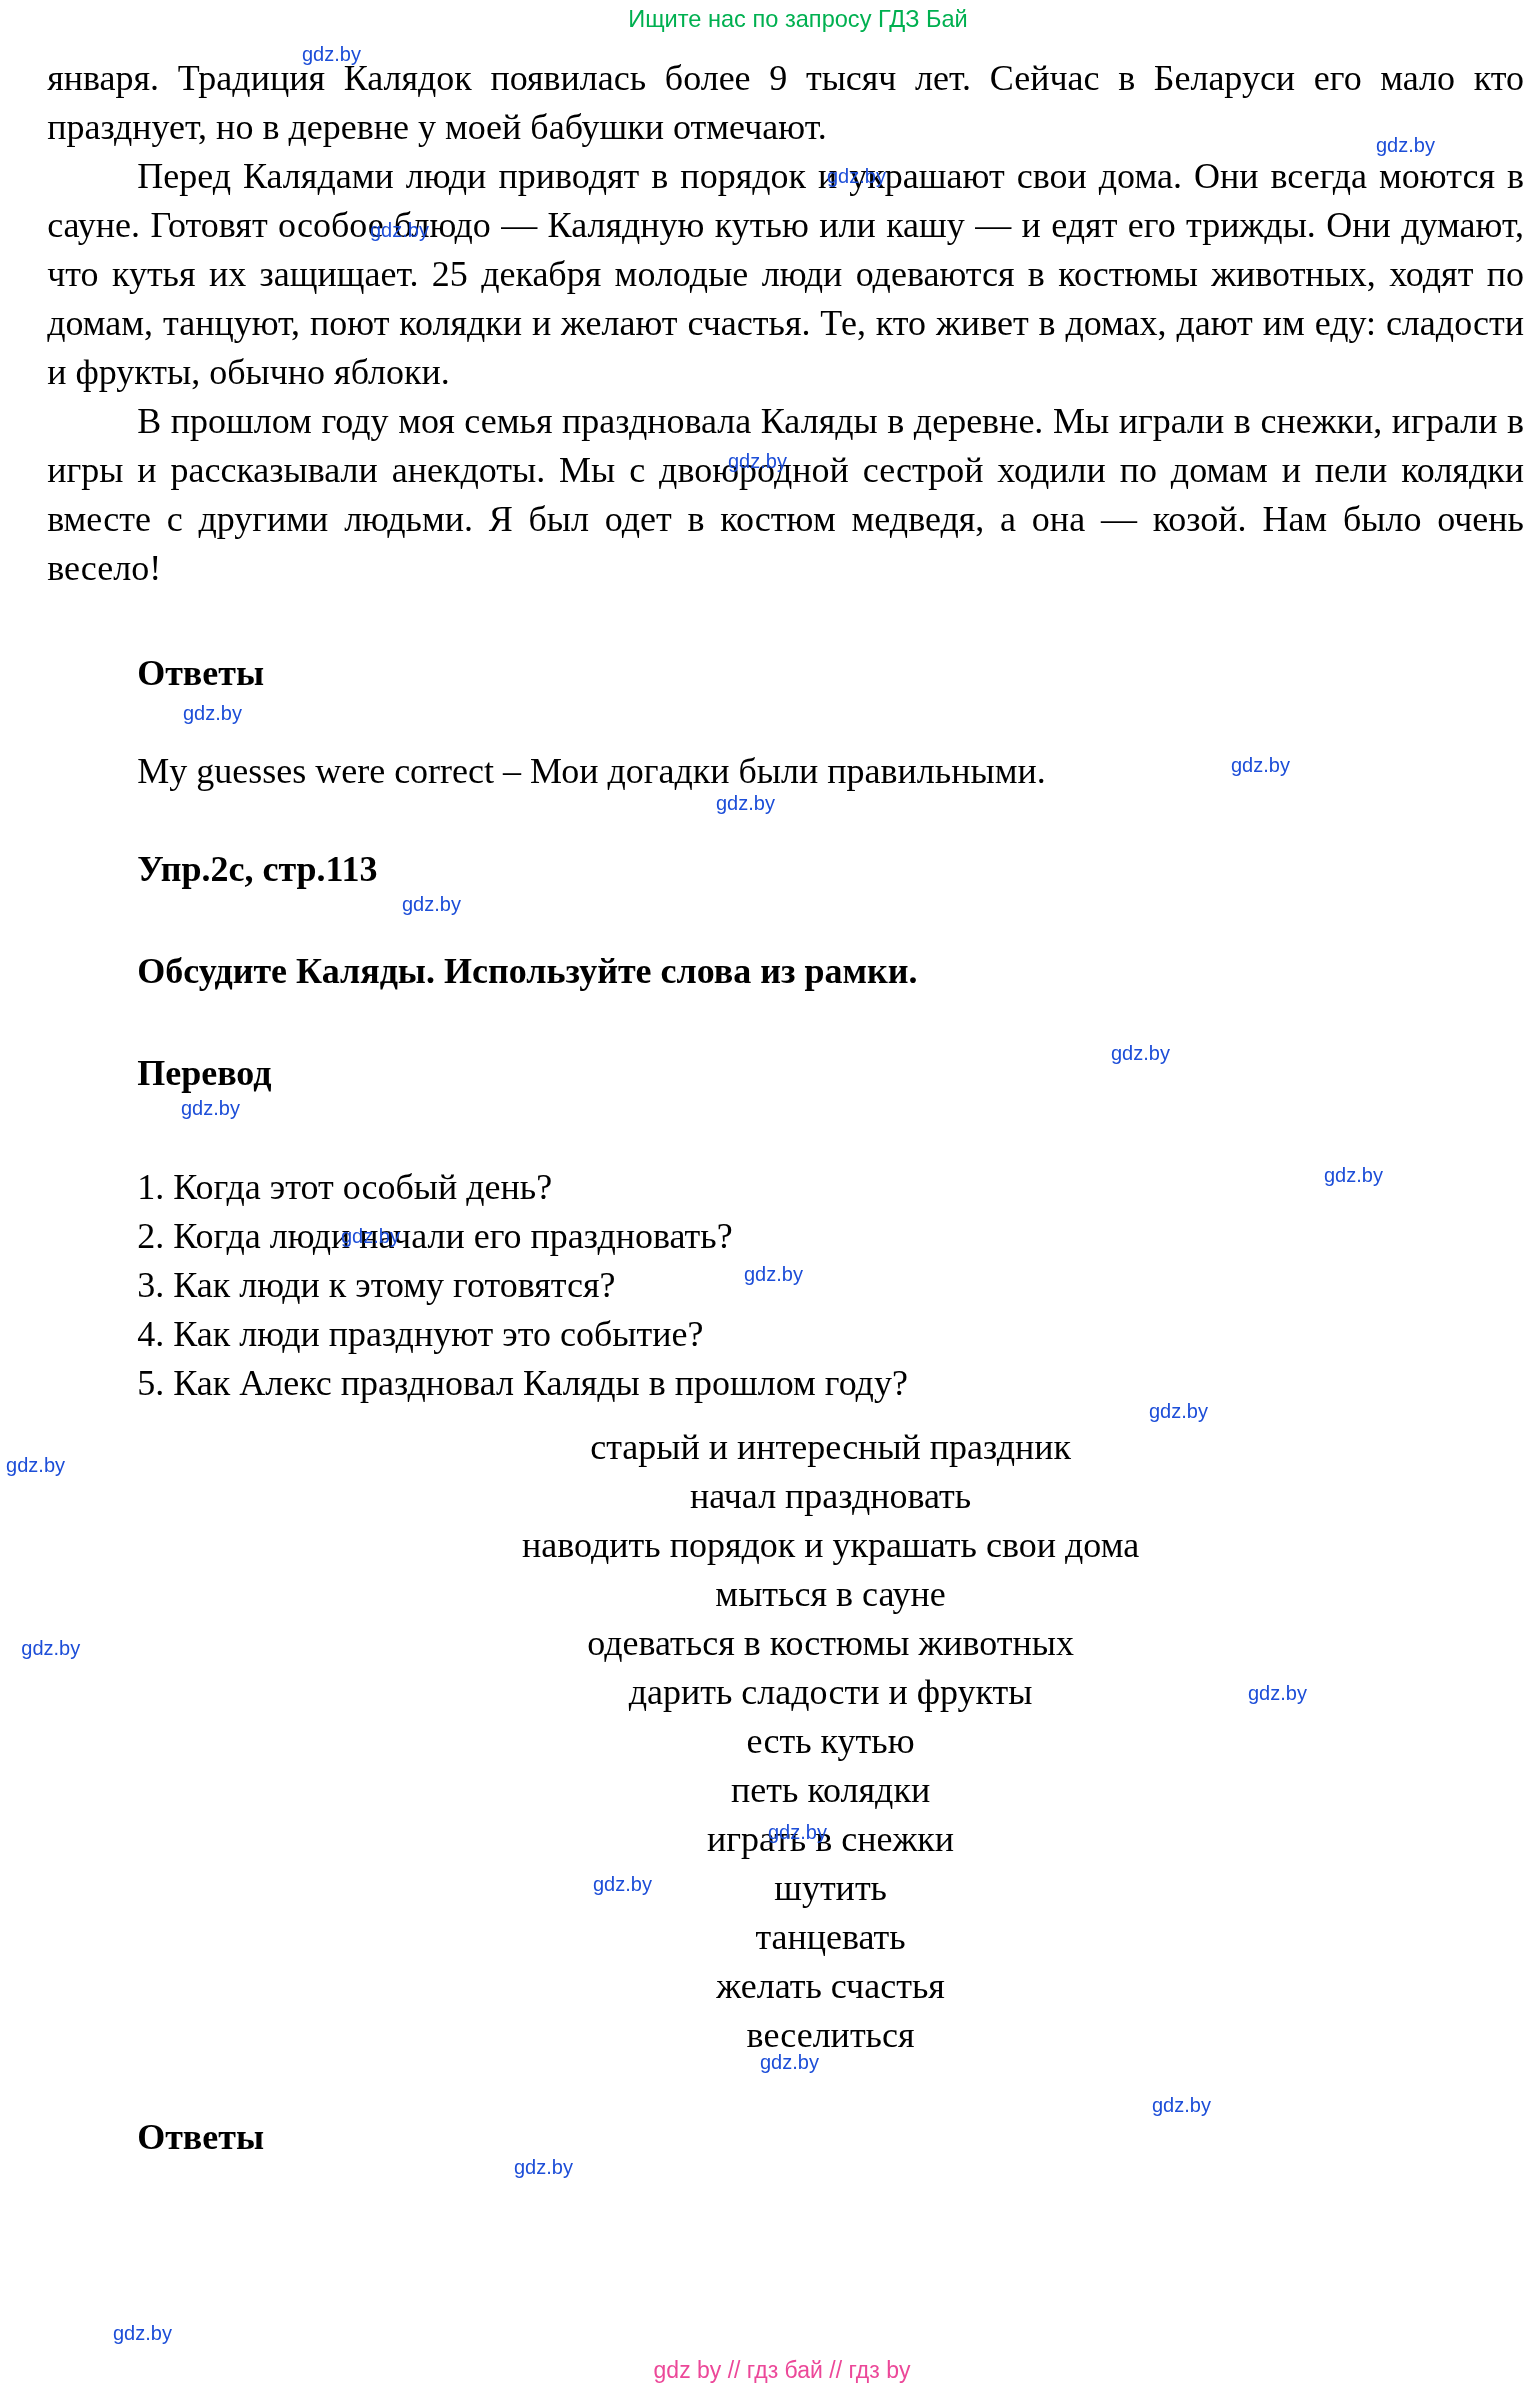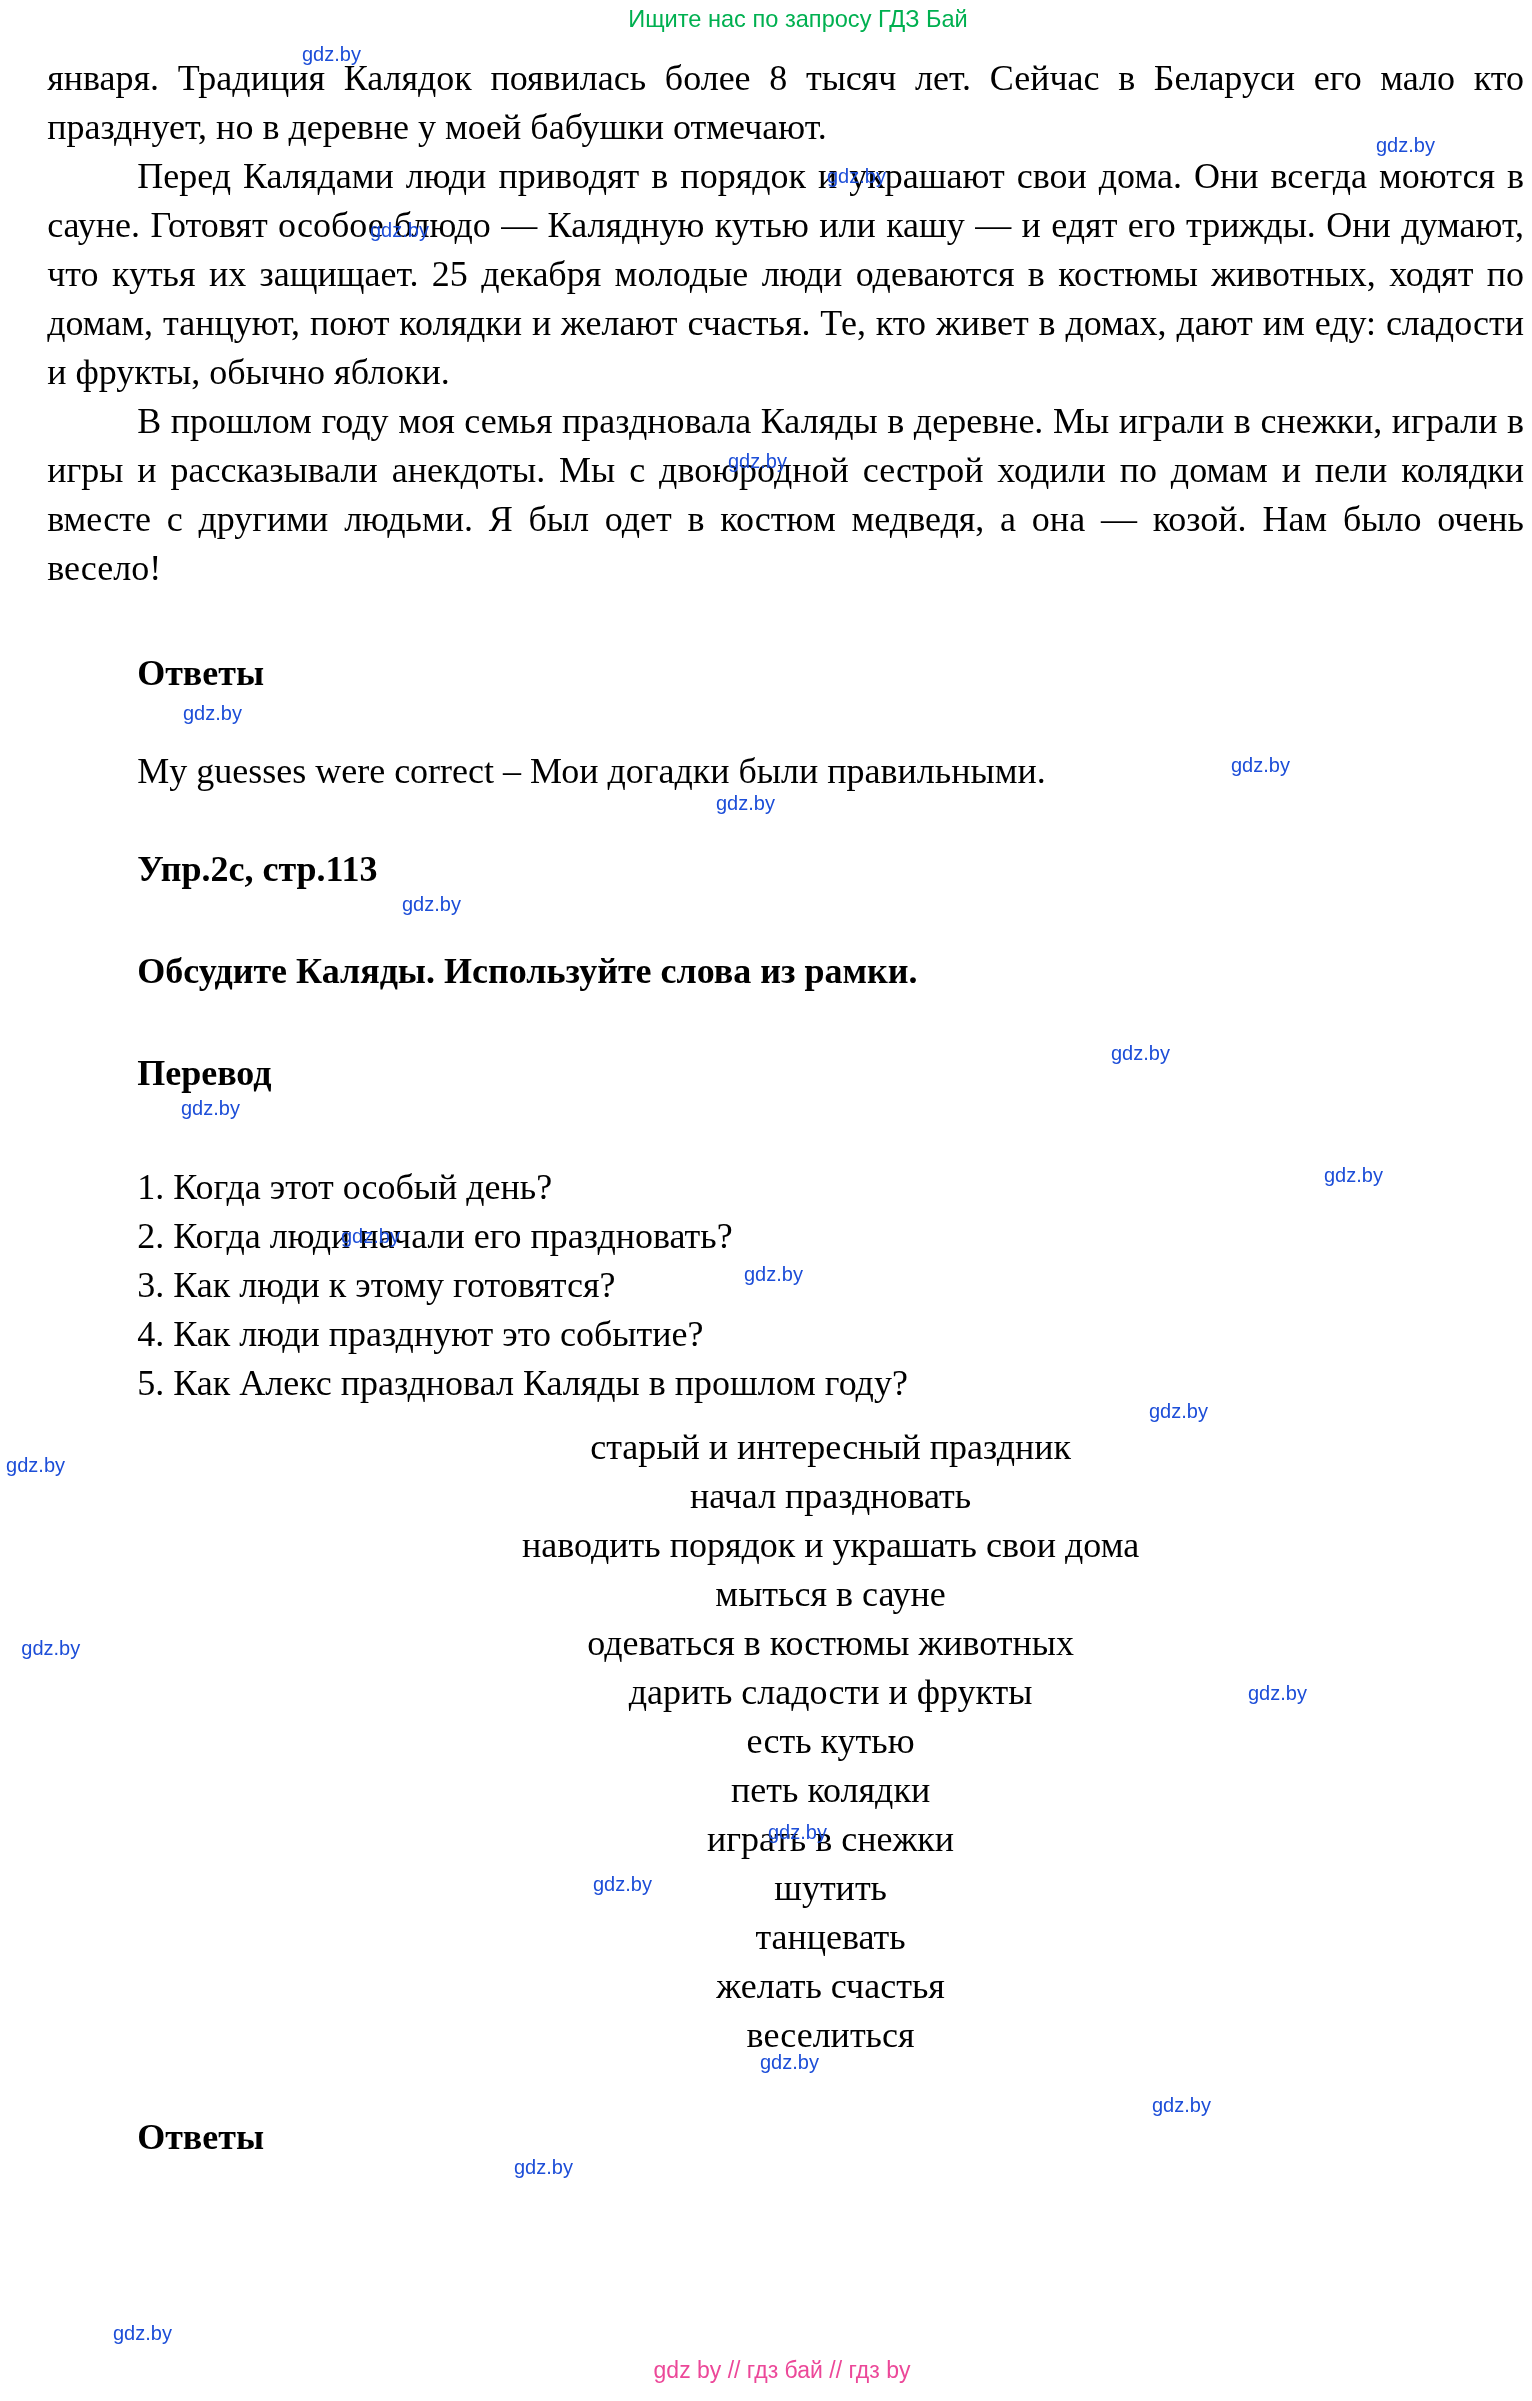--- a/index.html
+++ b/index.html
@@ -79,21 +79,21 @@
   }
 </style>
 </head>
 <body>
 
 <div class="page">
 
   <div class="promo-top">Ищите нас по запросу ГДЗ Бай</div>
 
   <div class="content">
-    <p class="para">января. Традиция Калядок появилась более 8 тысяч лет. Сейчас в Беларуси его мало кто празднует, но в деревне у моей бабушки отмечают.</p>
+    <p class="para">января. Традиция Калядок появилась более 9 тысяч лет. Сейчас в Беларуси его мало кто празднует, но в деревне у моей бабушки отмечают.</p>
     <p class="para indent">Перед Калядами люди приводят в порядок и украшают свои дома. Они всегда моются в сауне. Готовят особое блюдо — Калядную кутью или кашу — и едят его трижды. Они думают, что кутья их защищает. 25 декабря молодые люди одеваются в костюмы животных, ходят по домам, танцуют, поют колядки и желают счастья. Те, кто живет в домах, дают им еду: сладости и фрукты, обычно яблоки.</p>
     <p class="para indent">В прошлом году моя семья праздновала Каляды в деревне. Мы играли в снежки, играли в игры и рассказывали анекдоты. Мы с двоюродной сестрой ходили по домам и пели колядки вместе с другими людьми. Я был одет в костюм медведя, а она — козой. Нам было очень весело!</p>
 
     <div class="sub">
       <h2 class="heading mt-first">Ответы</h2>
 
       <p class="line">My guesses were correct – Мои догадки были правильными.</p>
 
       <h2 class="heading mt-sec">Упр.2c, стр.113</h2>
 

